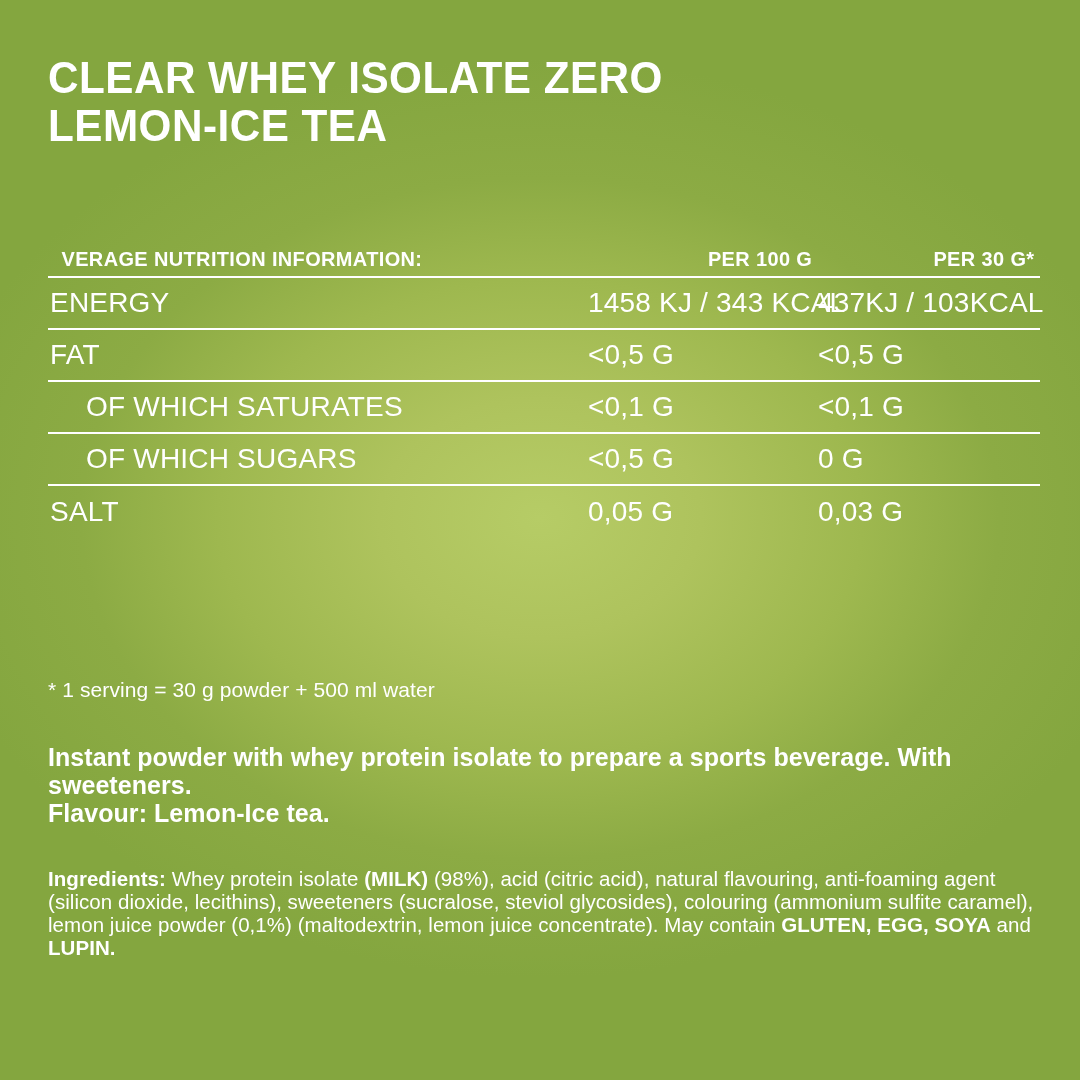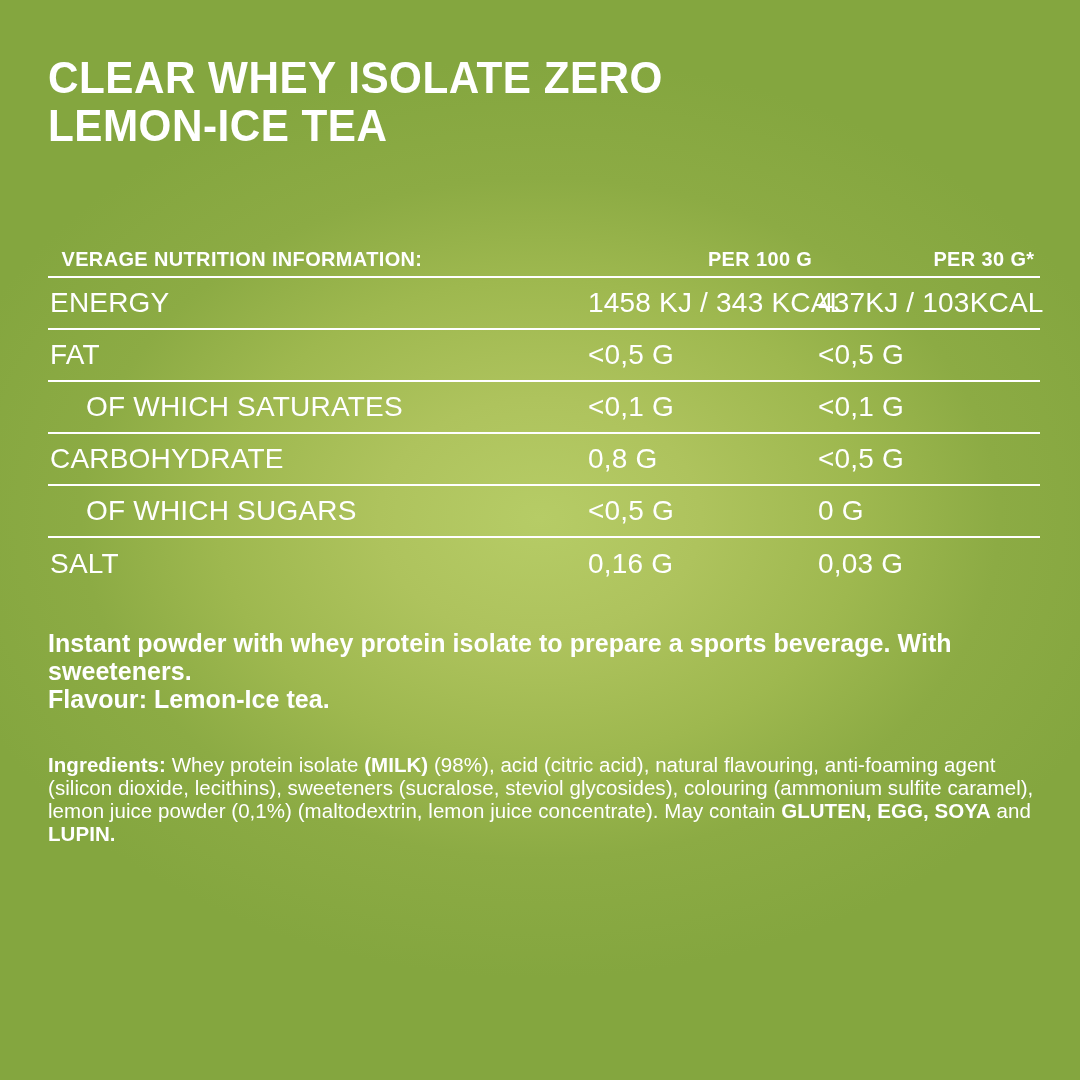--- a/index.html
+++ b/index.html
@@ -155,38 +155,34 @@
             <td class="cell-label">FAT</td>
             <td class="cell-value">&lt;0,5 G</td>
             <td class="cell-value">&lt;0,5 G</td>
           </tr>
           <tr>
             <td class="cell-label sub">OF WHICH SATURATES</td>
             <td class="cell-value">&lt;0,1 G</td>
             <td class="cell-value">&lt;0,1 G</td>
           </tr>
           <tr>
-            <td class="cell-label">CARBOHYDRATE</td>
-            <td class="cell-value">0,8 G</td>
-            <td class="cell-value">&lt;0,5 G</td>
-          </tr>
-          <tr>
             <td class="cell-label sub">OF WHICH SUGARS</td>
             <td class="cell-value">&lt;0,5 G</td>
             <td class="cell-value">0 G</td>
           </tr>
           <tr>
             <td class="cell-label">SALT</td>
-            <td class="cell-value">0,16 G</td>
+            <td class="cell-value">0,05 G</td>
             <td class="cell-value">0,03 G</td>
           </tr>
         </tbody>
     </table>
   </div>
 
+  <div class="footnote">* 1 serving = 30 g powder + 500 ml water</div>
 
   <div class="description">
     <span>Instant powder with whey protein isolate to prepare a sports beverage. With sweeteners.</span><br>
     <span>Flavour: Lemon-Ice tea.</span>
   </div>
 
   <div class="ingredients">
     <b>Ingredients:</b><span> Whey protein isolate </span><b>(MILK)</b><span> (98%), acid (citric acid), natural flavouring, anti-foaming agent (silicon dioxide, lecithins), sweeteners (sucralose, steviol glycosides), colouring (ammonium sulfite caramel), lemon juice powder (0,1%) (maltodextrin, lemon juice concentrate). </span><span>May contain </span><b>GLUTEN, EGG, SOYA</b><span> and </span><b>LUPIN.</b>
   </div>
 

